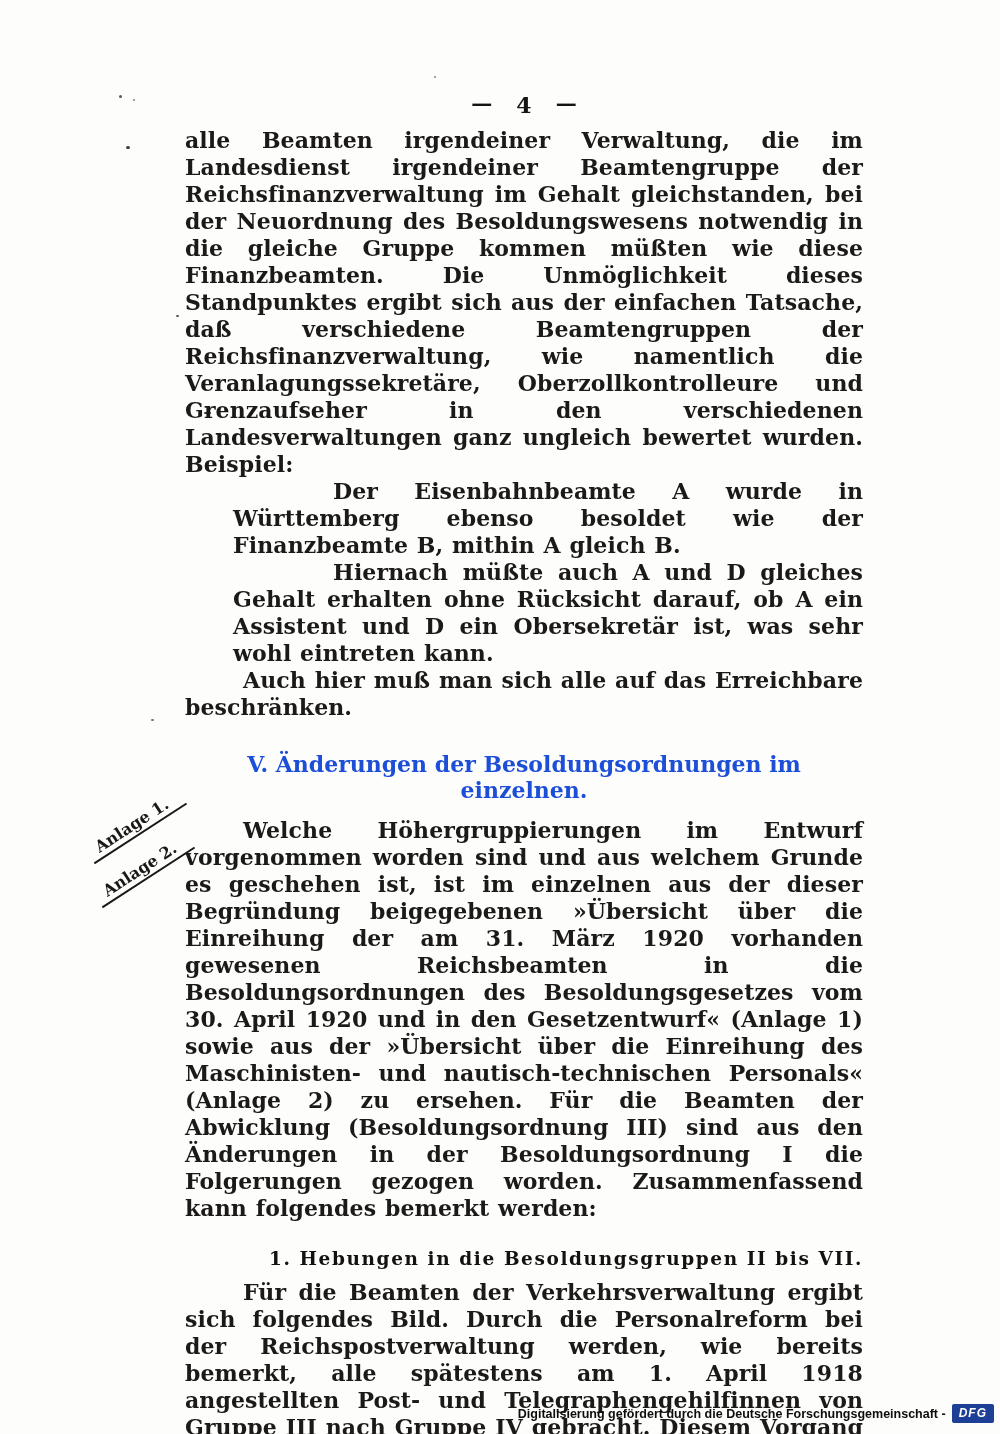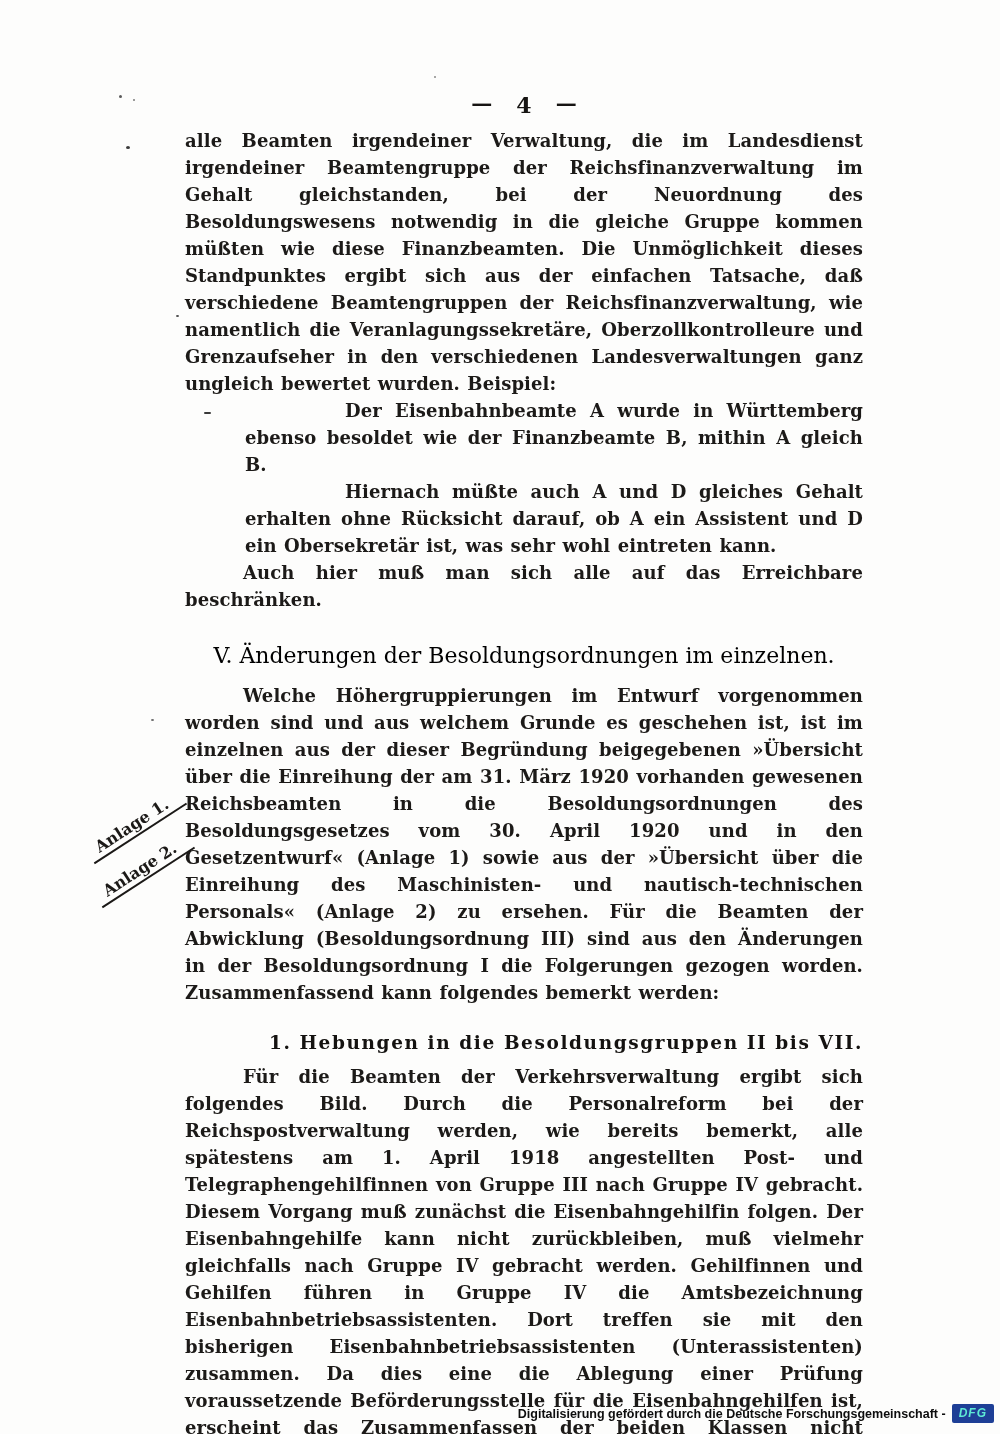--- a/index.html
+++ b/index.html
@@ -26,36 +26,36 @@
   }
   .pagenum-row .dash { margin:0 24px; position:relative; top:-3px; }
   .pagenum-row .num { font-size:22px; }
 
   
   .textcol {
     position:absolute; top:127px; left:185px; width:678px;
   }
   p.body {
     margin:0;
-    font-size:18px;
+    font-size:22px;
     line-height:27px;
     font-weight:700;
     text-align:justify;
     letter-spacing:0.1px;
     word-spacing:1px;
   }
-  p.example { margin-left:60px; text-indent:100px; }
+  p.example { margin-left:48px; text-indent:100px; }
   p.indent  { text-indent:58px; }
 
   h2.section-heading {
     margin:30px 0 14px 0;
     text-align:center;
     font-size:22px;
-    font-weight:400;
-    color:#000000;
+    font-weight:700;
+    color:#1d4ed8;
   }
   h3.subsection-heading {
     margin:26px 0 10px 0;
     text-align:right;
     font-size:18.5px;
     font-weight:700;
     letter-spacing:1.6px;
     color:#141210;
   }
 
@@ -77,21 +77,21 @@
   .footer {
     position:absolute; right:6px; bottom:11px;
     display:flex; align-items:center; gap:6px;
     font-family:"Liberation Sans", sans-serif;
     font-weight:700; font-size:12.5px;
     color:#0d0d0d;
   }
   .dfg-logo {
     display:inline-block;
     background:#1e3f96;
-    color:#5eead4;
+    color:#ffffff;
     font-style:italic;
     font-weight:700;
     font-size:12px;
     line-height:14px;
     padding:2px 7px 3px 7px;
     border-radius:2px;
     letter-spacing:1px;
   }
 
   

